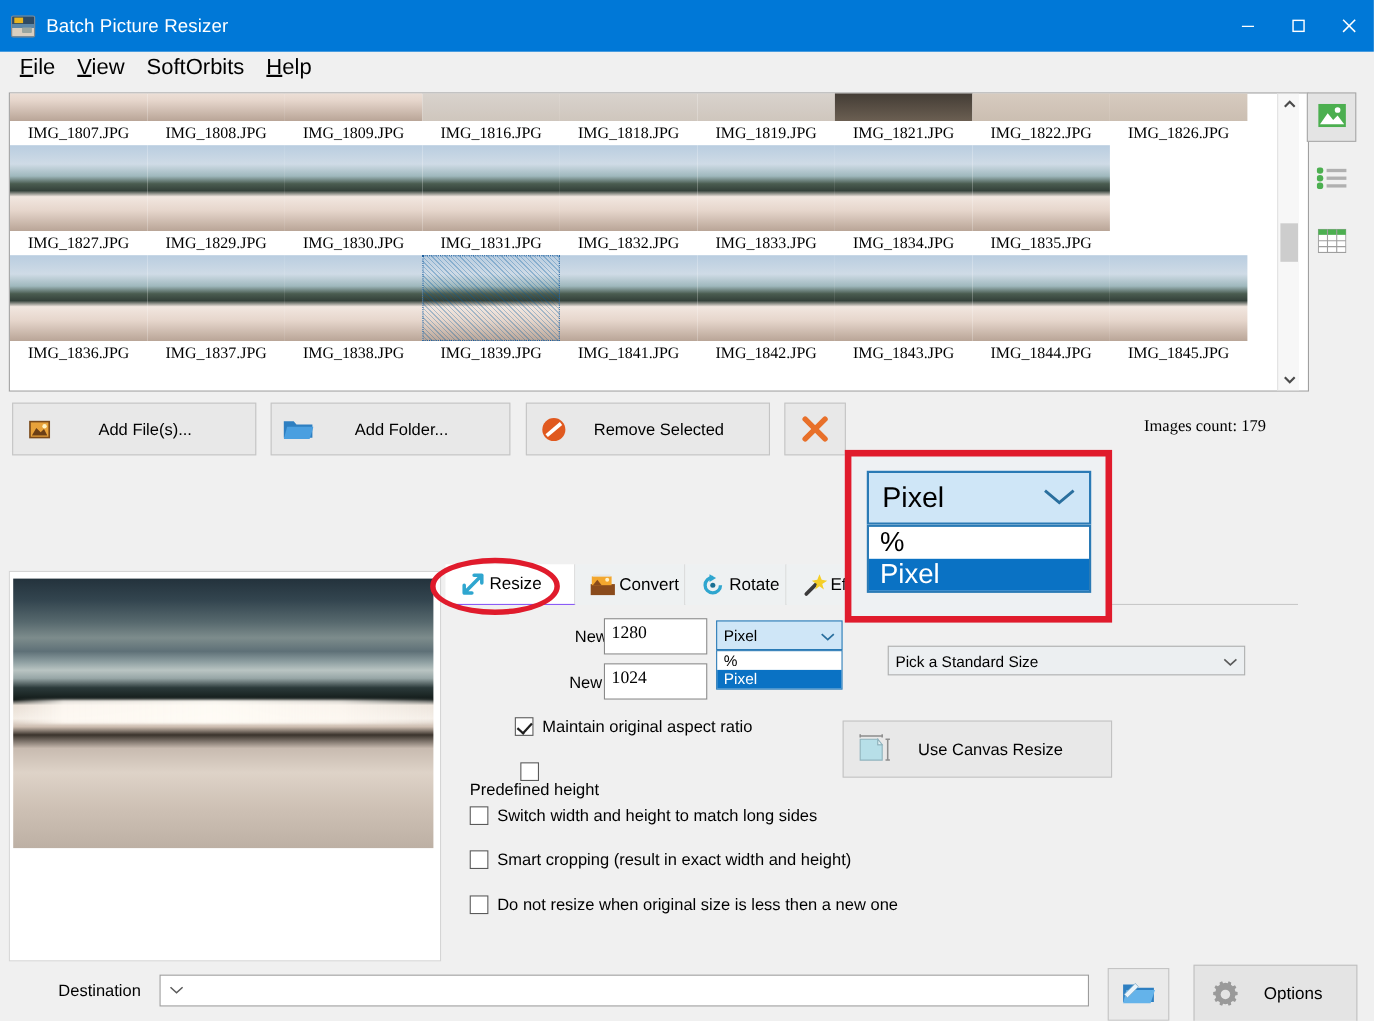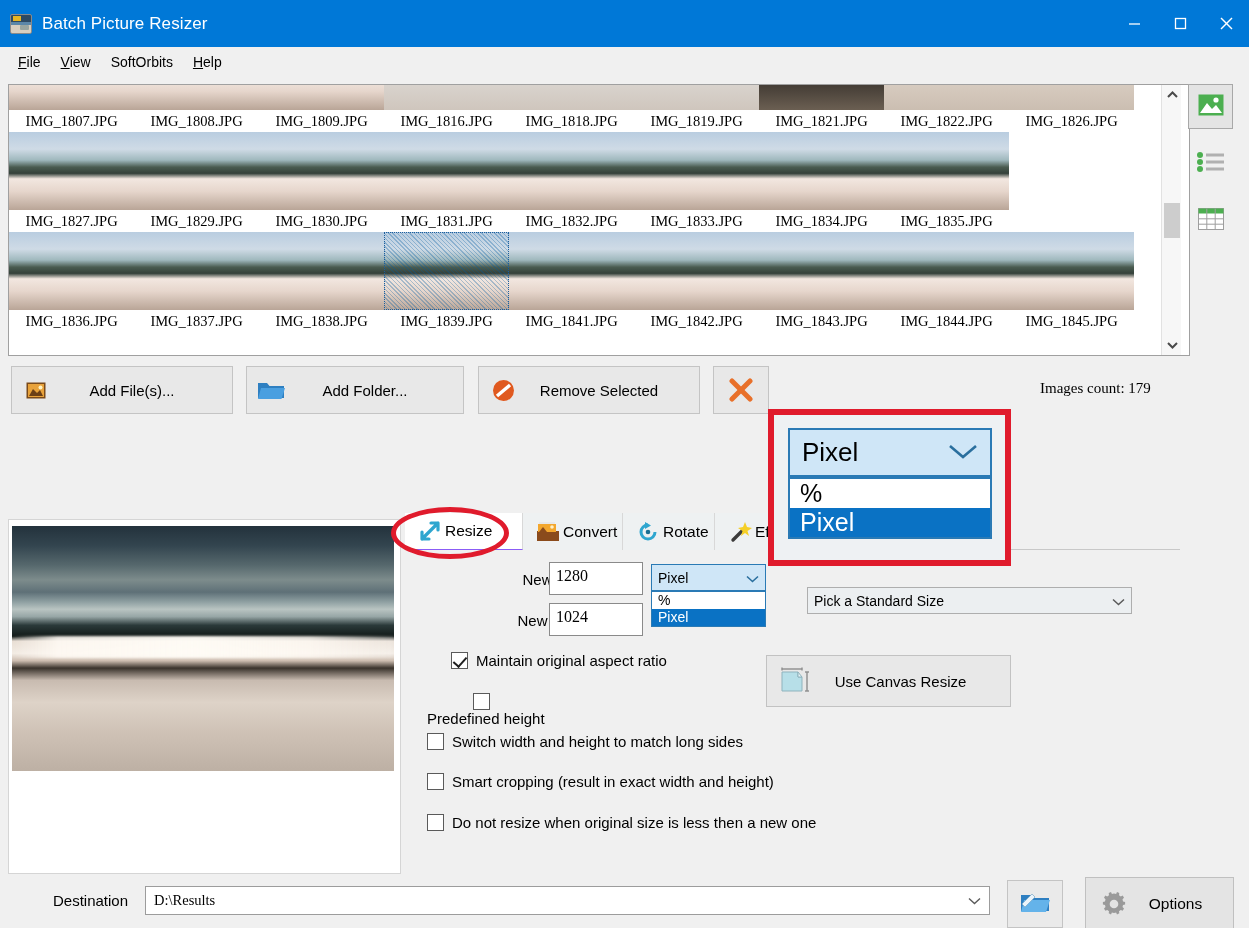--- a/index.html
+++ b/index.html
@@ -37,21 +37,21 @@
   #win-controls { position:absolute; right:0; top:0; height:47px; display:flex; }
   .win-btn {
     width:46px; height:47px; display:flex; align-items:center; justify-content:center;
     color:#fff;
   }
   .win-btn svg { display:block; }
 
   
   #menubar {
     height:29px; background:#f0f0f0; display:flex; align-items:center;
-    padding-left:8px; font-size:14px;
+    padding-left:8px; font-size:20px;
   }
   .menu-item { padding:3px 10px; cursor:default; }
   .menu-item u { text-decoration:underline; }
 
   
   #content { position:relative; width:1249px; height:852px; background:#f0f0f0; }
 
   
   #thumb-panel {
     position:absolute; left:8px; top:8px; width:1182px; height:272px;
@@ -587,21 +587,21 @@
           <line x1="4" y1="0.5" x2="4" y2="3.5" stroke="#8d8d8d" stroke-width="1.4"></line>
           <line x1="24" y1="0.5" x2="24" y2="3.5" stroke="#8d8d8d" stroke-width="1.4"></line>
           <line x1="29" y1="5" x2="29" y2="24" stroke="#8d8d8d" stroke-width="1.4"></line>
           <line x1="27" y1="5" x2="31" y2="5" stroke="#8d8d8d" stroke-width="1.4"></line>
           <line x1="27" y1="24" x2="31" y2="24" stroke="#8d8d8d" stroke-width="1.4"></line>
         </svg>
       </span>
       <span class="lbl">Use Canvas Resize</span>
     </div>
 
-    <div class="cb-row" style="left:22px; top:102px;padding-left:24px;">
+    <div class="cb-row" style="left:39px; top:102px;padding-left:24px;">
       <span class="cbx checked"></span>
       <span>Maintain original aspect ratio</span>
     </div>
     <div class="cb-row" style="left:22px; top:143px;flex-direction:column;">
       <span class="cbx"></span>
       <span>Predefined height</span>
     </div>
     <div class="cb-row" style="left:22px; top:183px;">
       <span class="cbx"></span>
       <span>Switch width and height to match long sides</span>
@@ -611,21 +611,20 @@
       <span>Smart cropping (result in exact width and height)</span>
     </div>
     <div class="cb-row" style="left:22px; top:264px;">
       <span class="cbx"></span>
       <span>Do not resize when original size is less then a new one</span>
     </div>
   </div>
 
   <div id="dest-label">Destination</div>
   <div id="dest-field">
-    <span class="val">D:\Results</span>
     <span>
       <svg width="13" height="8" viewBox="0 0 13 8">
           <polyline points="1,1.5 6.5,6.5 12,1.5" fill="none" stroke="#5a5a5a" stroke-width="1.4"></polyline>
         </svg>
     </span>
   </div>
 
   <div id="browse-btn">
     <span>
       <svg width="32" height="26" viewBox="0 0 32 26">

